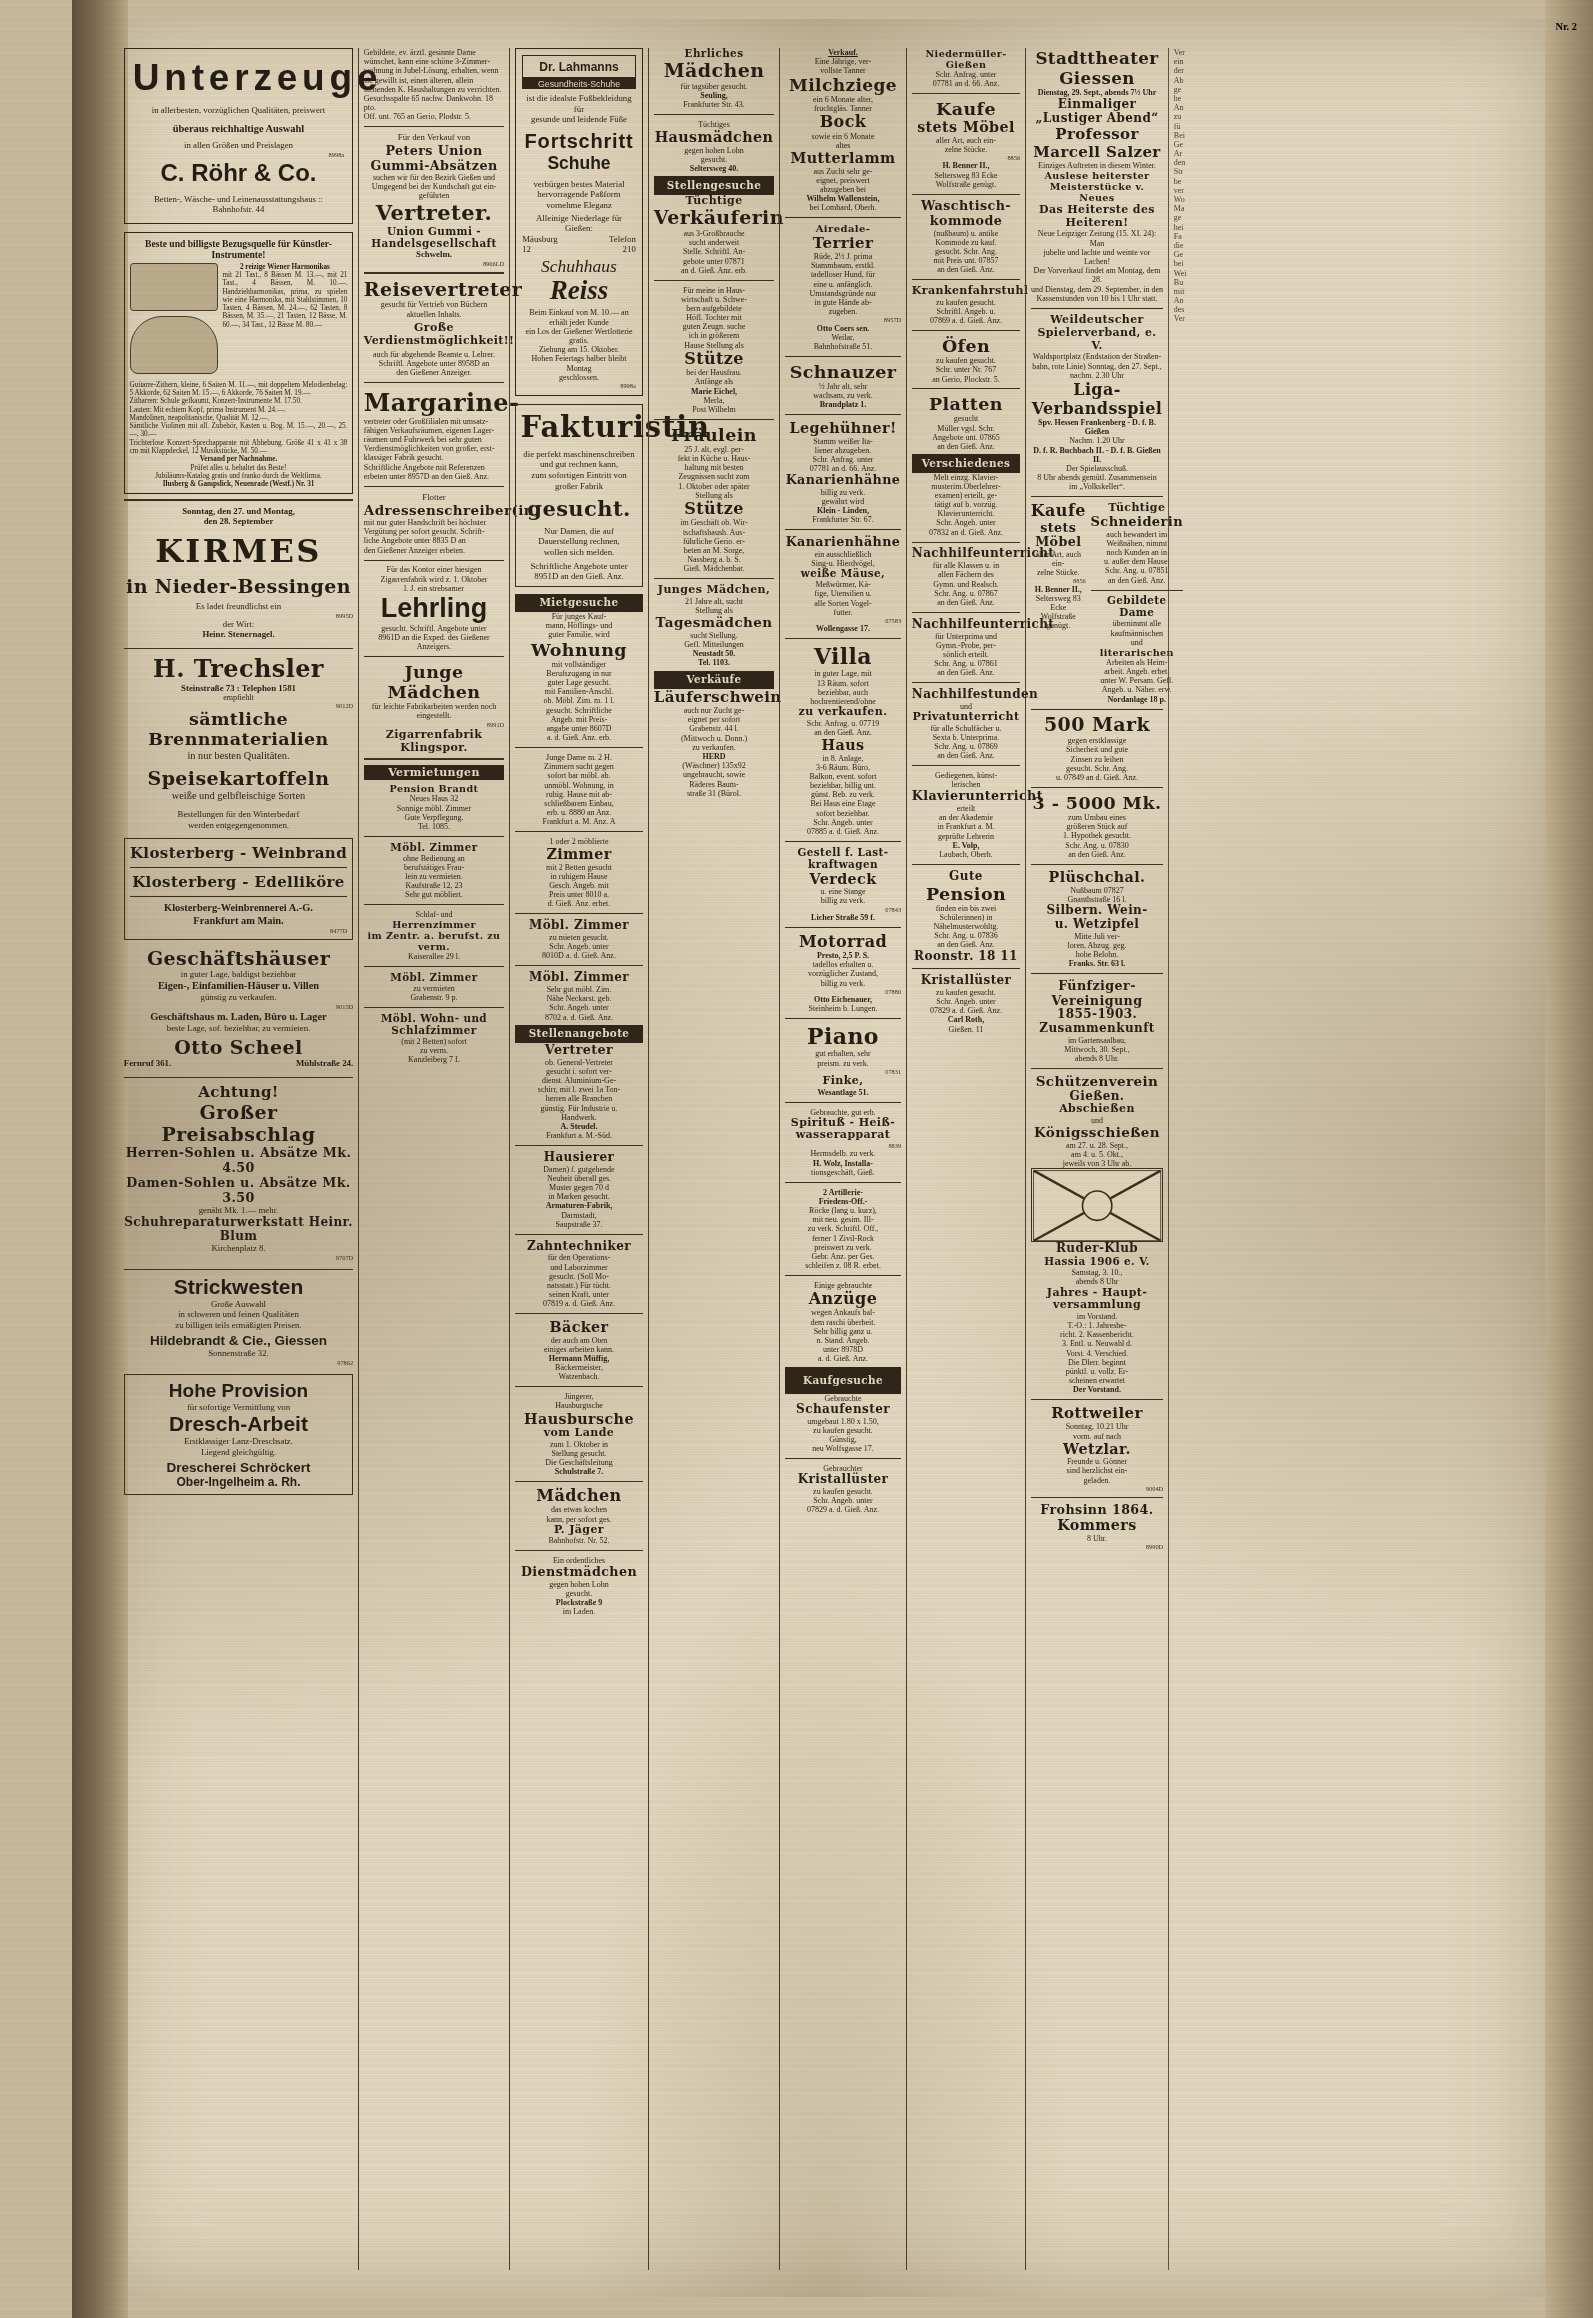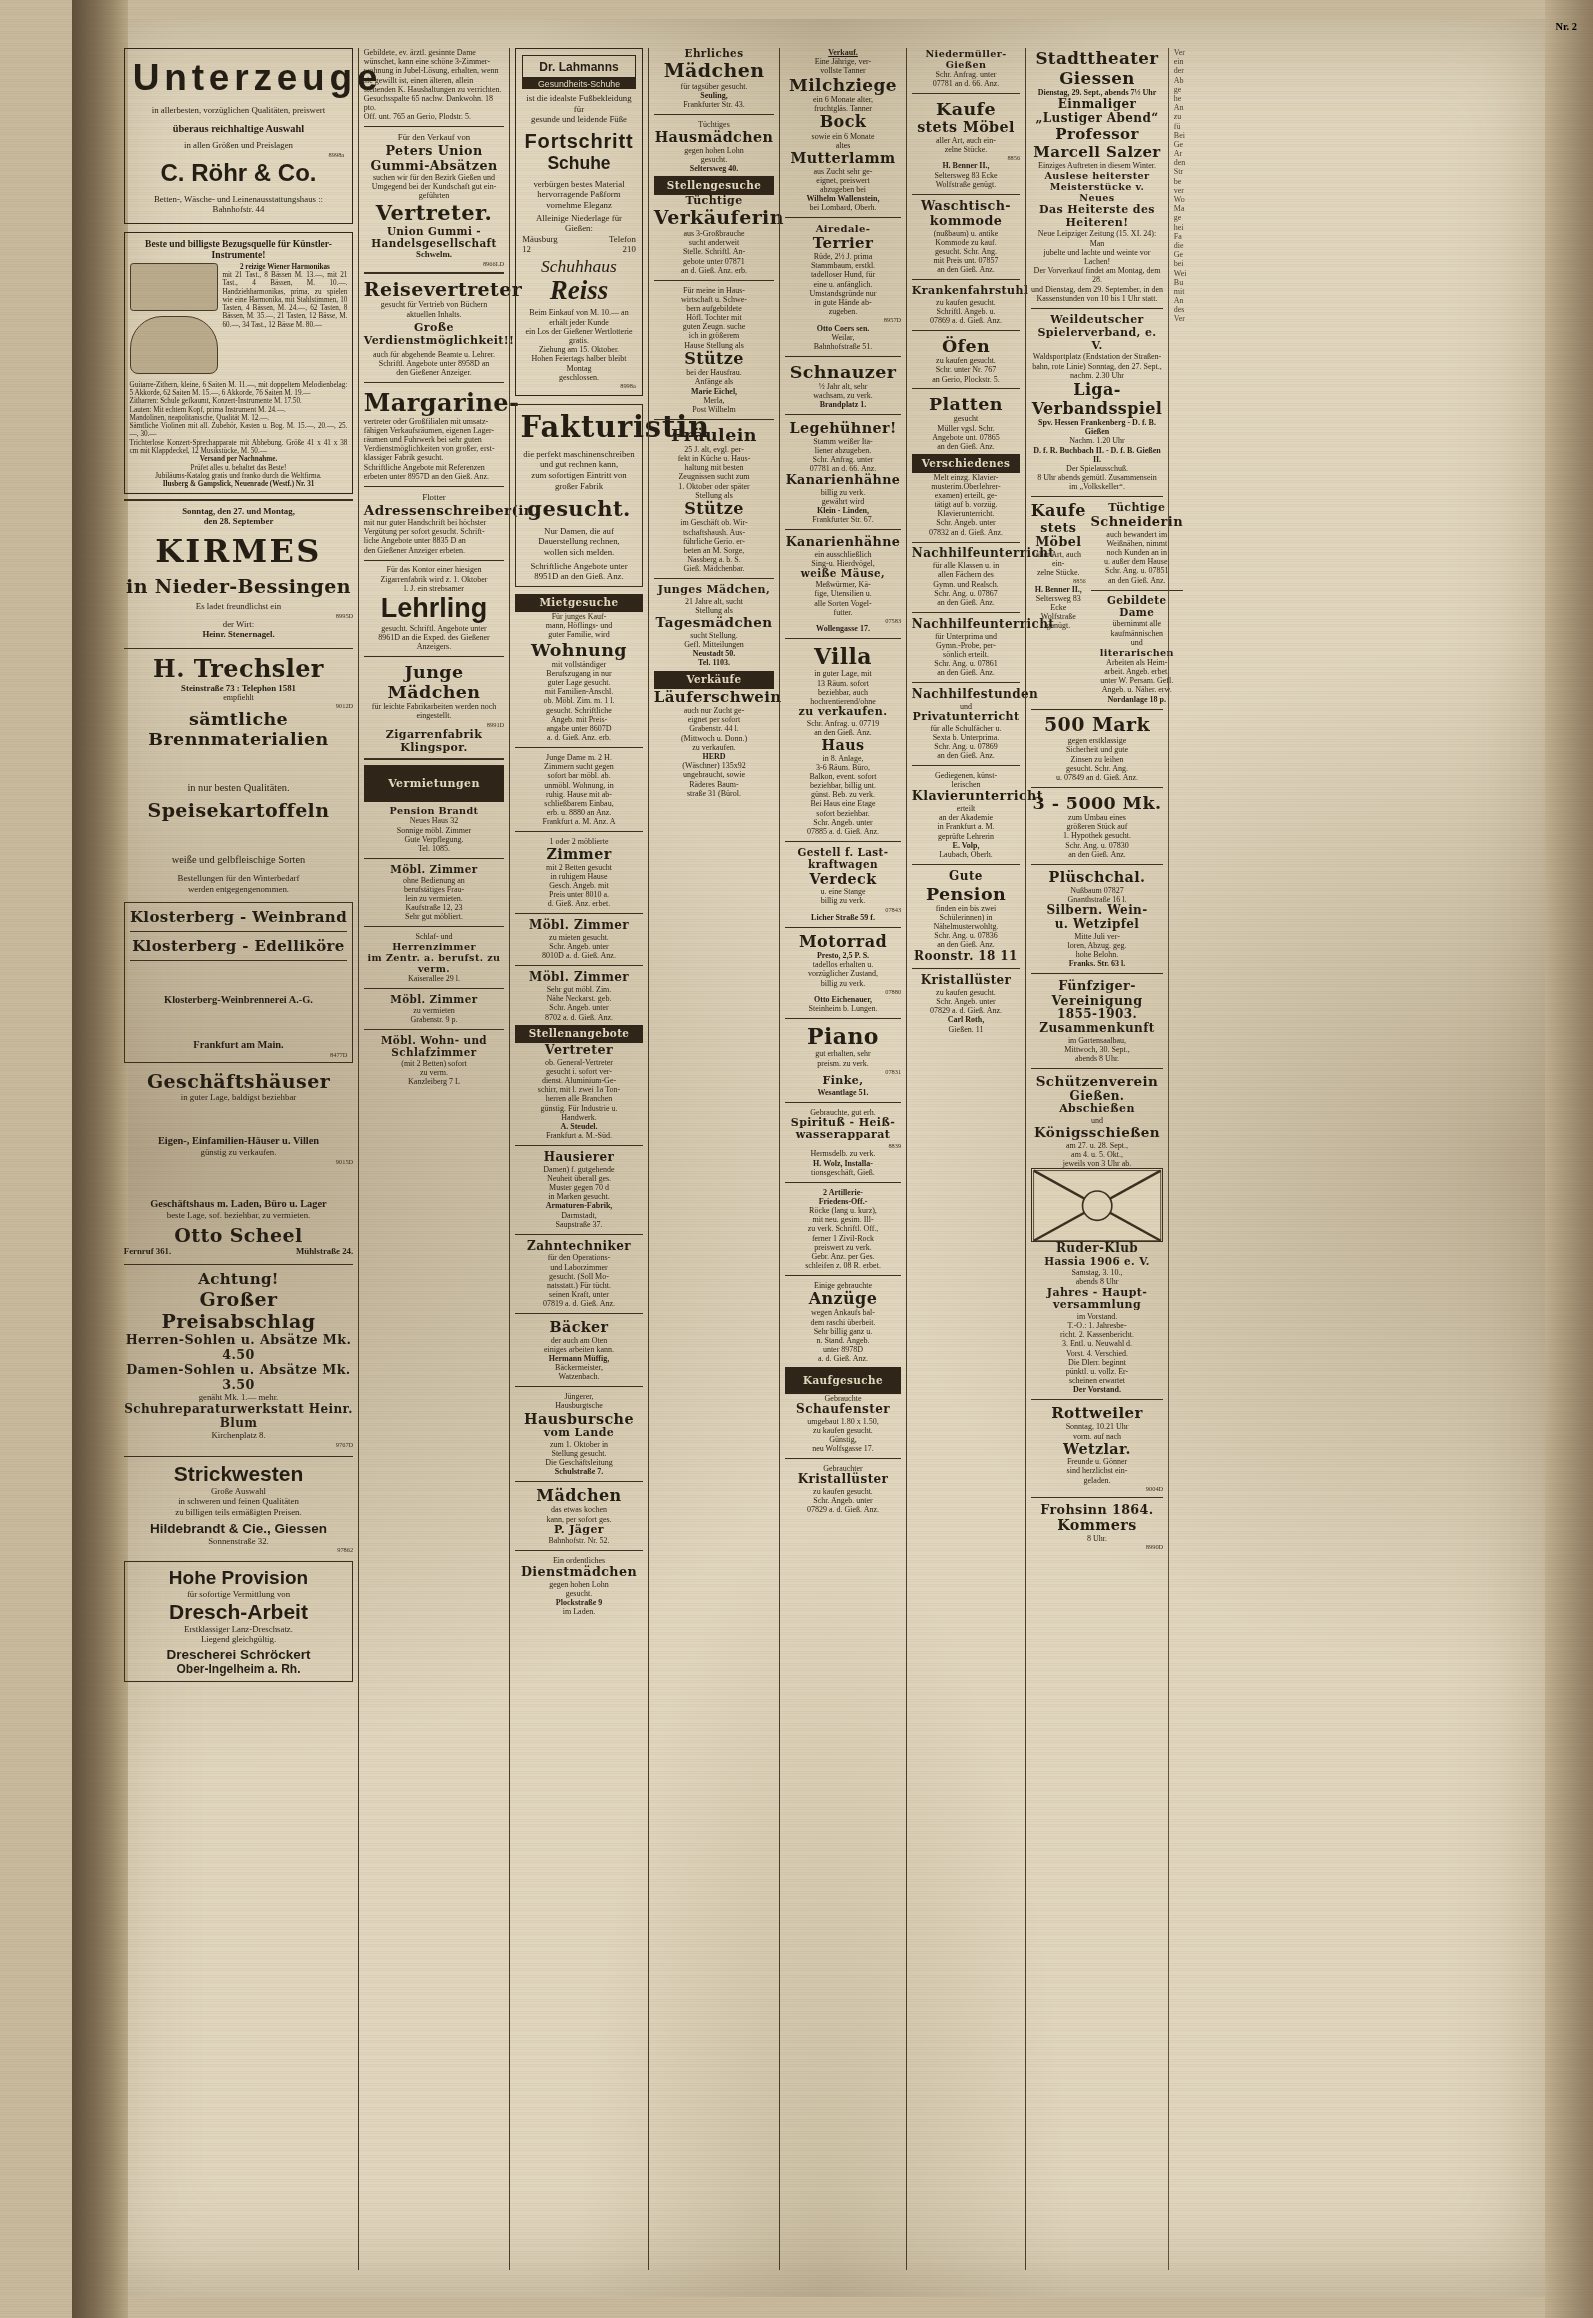--- a/index.html
+++ b/index.html
@@ -29,21 +29,21 @@
   .cols{display:flex;width:100%;height:100%;}
   .col{border-left:0.8px solid #4a3c2a;padding:0 4.8px;box-sizing:border-box;}
   .col:first-child{border-left:none;}
   .box{border:0.8px solid #3b2f20;padding:4.8px 4.8px;margin:0 0 6.4px 0;box-sizing:border-box;text-align:center;}
   .rule{border-top:0.8px solid #3b2f20;margin:4.8px 0;}
   .dbl{border-top:2.4px double #3b2f20;margin:4.8px 0;}
 
   .ct{text-align:center;}
   .tiny{font-size:8px;line-height:1.15;}
   .sm{font-size:8.8px;line-height:1.2;}
-  .md{font-size:10.4px;line-height:1.25;margin-top:32px;}
+  .md{font-size:10.4px;line-height:1.25;}
   .bold{font-weight:bold;}
   .it{font-style:italic;}
   .u{text-decoration:underline;}
 
   
   .frak{font-family:"DejaVu Serif",serif;font-weight:bold;letter-spacing:0.4px;}
 
   .ad-block{margin-bottom:8px;}
   .just{text-align:justify;hyphens:auto;}
 
@@ -277,21 +277,21 @@
 
       <div class="ct">
         <div class="frak" style="font-size:17.5px">Junge Mädchen</div>
         <div class="tiny">für leichte Fabrikarbeiten werden noch</div>
         <div class="tiny">eingestellt.</div>
         <div class="code">8991D</div>
         <div class="frak" style="font-size:11px">Zigarrenfabrik Klingspor.</div>
       </div>
       <div class="dbl"></div>
 
-      <div class="ct rev" style="padding:11px">
+      <div class="ct rev" style="padding:0">
         <span class="frak" style="font-size:11px">Vermietungen</span>
       </div>
       <div class="tiny ct" style="margin-top:3.2px">
         <div class="frak" style="font-size:9.6px">Pension Brandt</div>
         <div>Neues Haus 32</div>
         <div>Sonnige möbl. Zimmer</div>
         <div>Gute Verpflegung.</div>
         <div>Tel. 1085.</div>
       </div>
       <div class="rule"></div>

